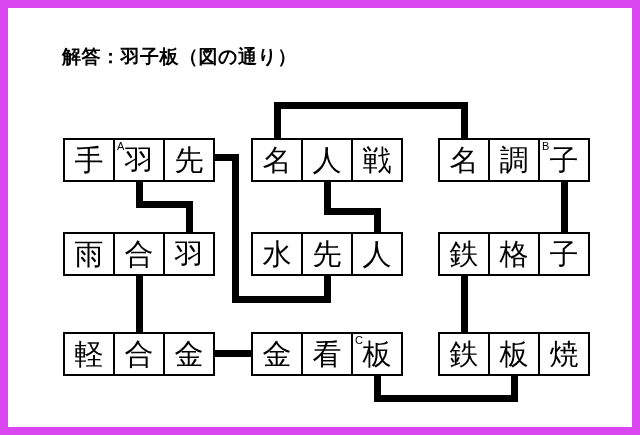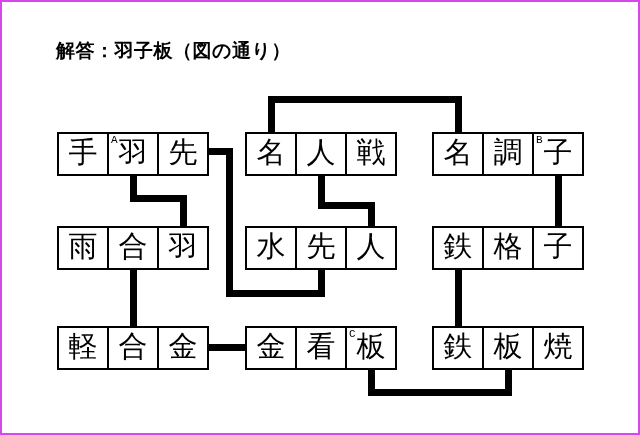--- a/index.html
+++ b/index.html
@@ -1,24 +1,24 @@
 <!DOCTYPE html>
 <html><head>
 <meta charset="utf-8">
 <style>
   html, body { margin: 0; padding: 0; background: #fff; }
   .canvas {
     position: relative;
     width: 640px;
     height: 435px;
     background: #fff;
-    border: 2px solid #d946ef;
+    border: 8px solid #d946ef;
     box-sizing: border-box;
     overflow: hidden;
-    font-family: Liberation Mono, monospace;
+    font-family: Liberation Sans, sans-serif;
     color: #000;
   }
   .title {
     position: absolute;
     left: 54px;
     top: 36px;
     font-size: 19px;
     font-weight: 700;
     letter-spacing: 0.5px;
     white-space: nowrap;

